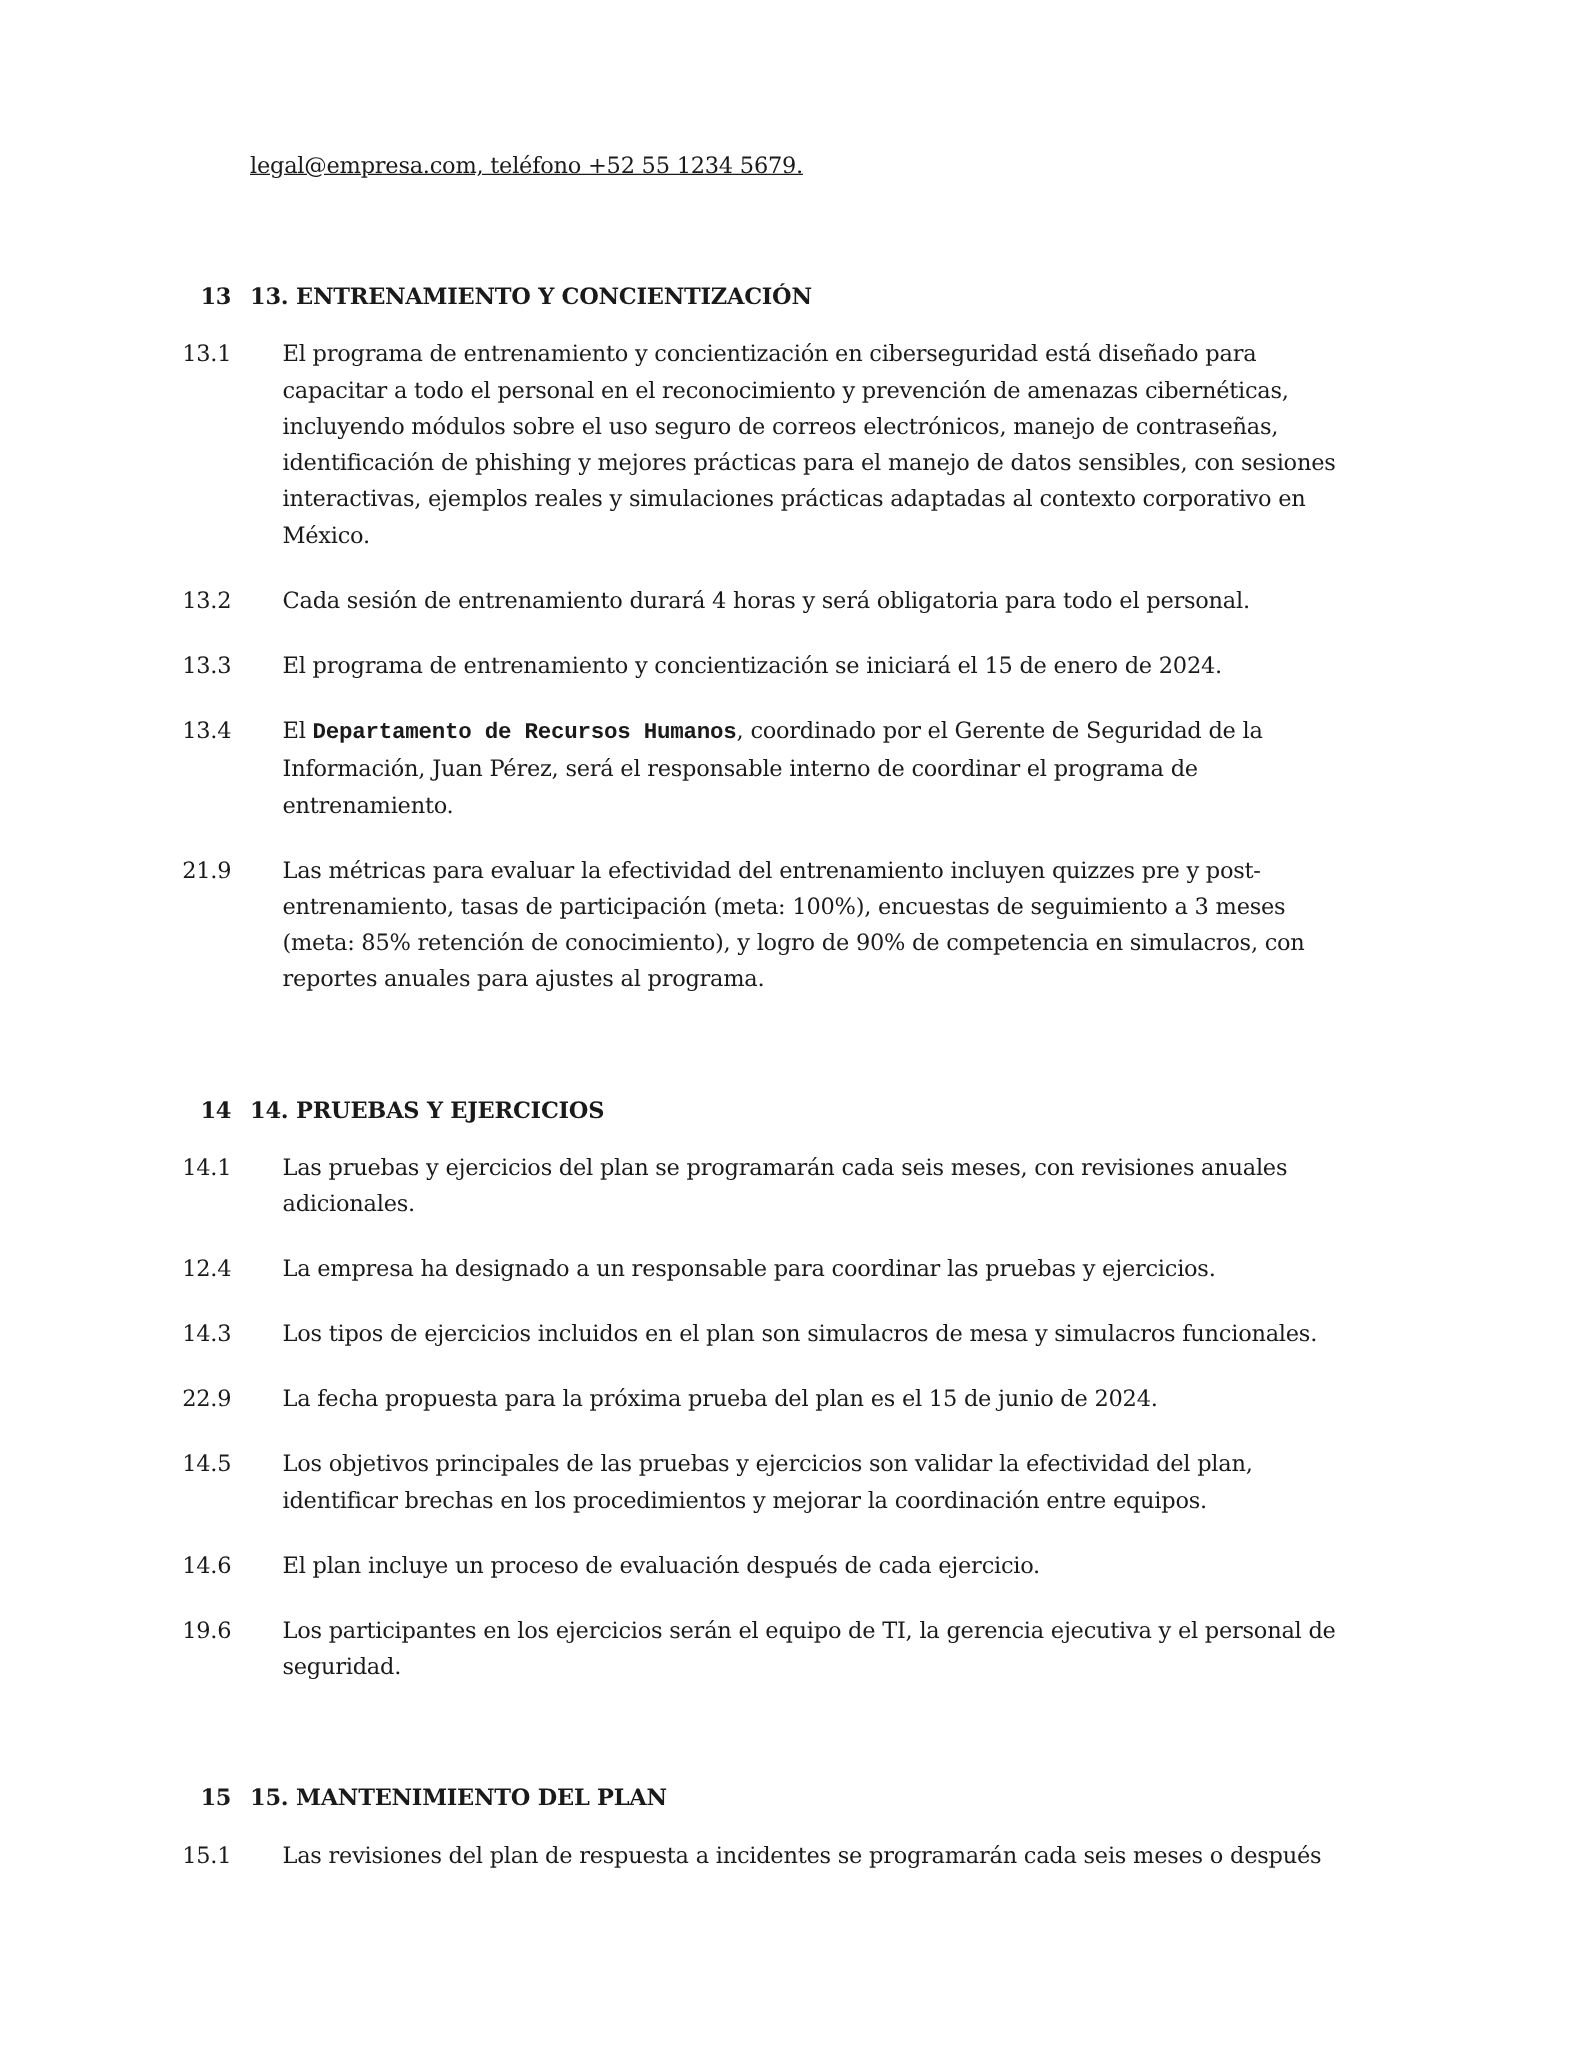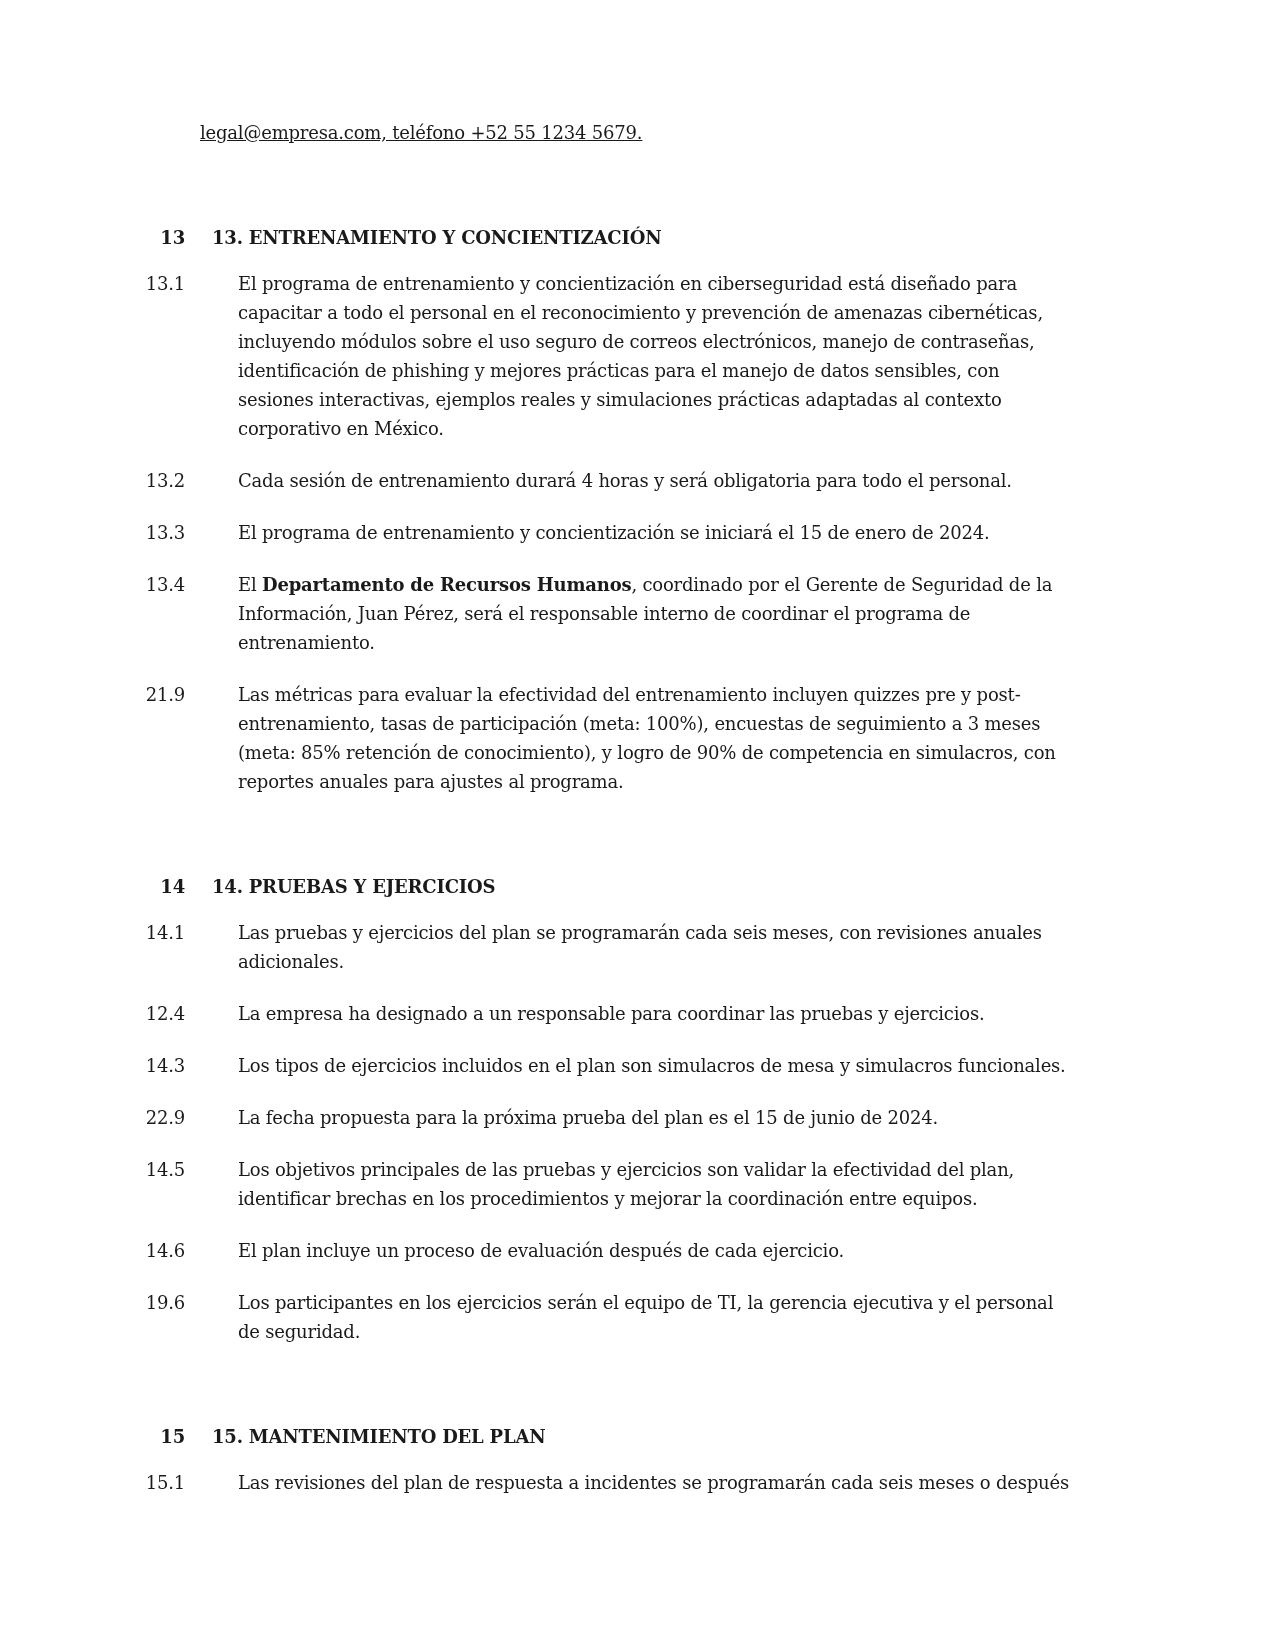--- a/index.html
+++ b/index.html
@@ -28,37 +28,37 @@
     display: flex;
     align-items: flex-start;
   }
   .row .num {
     flex: 0 0 42px;
     text-align: right;
     margin-right: 15px;
   }
   .row .txt {
     flex: 1 1 auto;
-    margin-left: 12px;
   }
   .clause {
     margin-bottom: 23px;
     gap: 26px;
   }
   .section-heading {
     font-weight: bold;
     margin-top: 76px;
     margin-bottom: 17px;
   }
   .section-heading .num,
   .section-heading .txt {
     font-weight: bold;
   }
   .bold-term {
     font-weight: bold;
+    font-family: Liberation Mono, monospace;
   }
 </style>
 </head>
 <body>
 
 <p class="contact-line">legal@empresa.com, teléfono +52 55 1234 5679.</p>
 
 <div class="row section-heading">
   <span class="num">13</span>
   <span class="txt">13. ENTRENAMIENTO Y CONCIENTIZACIÓN</span>

